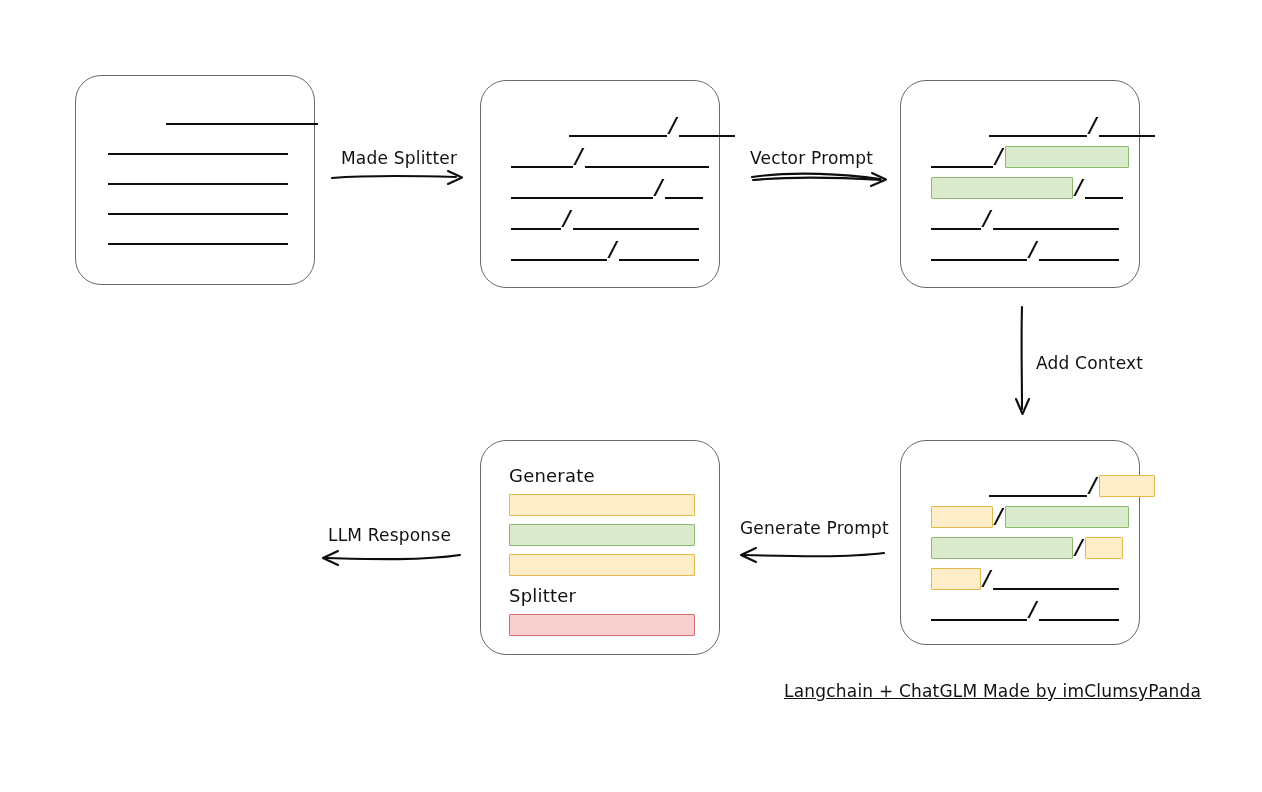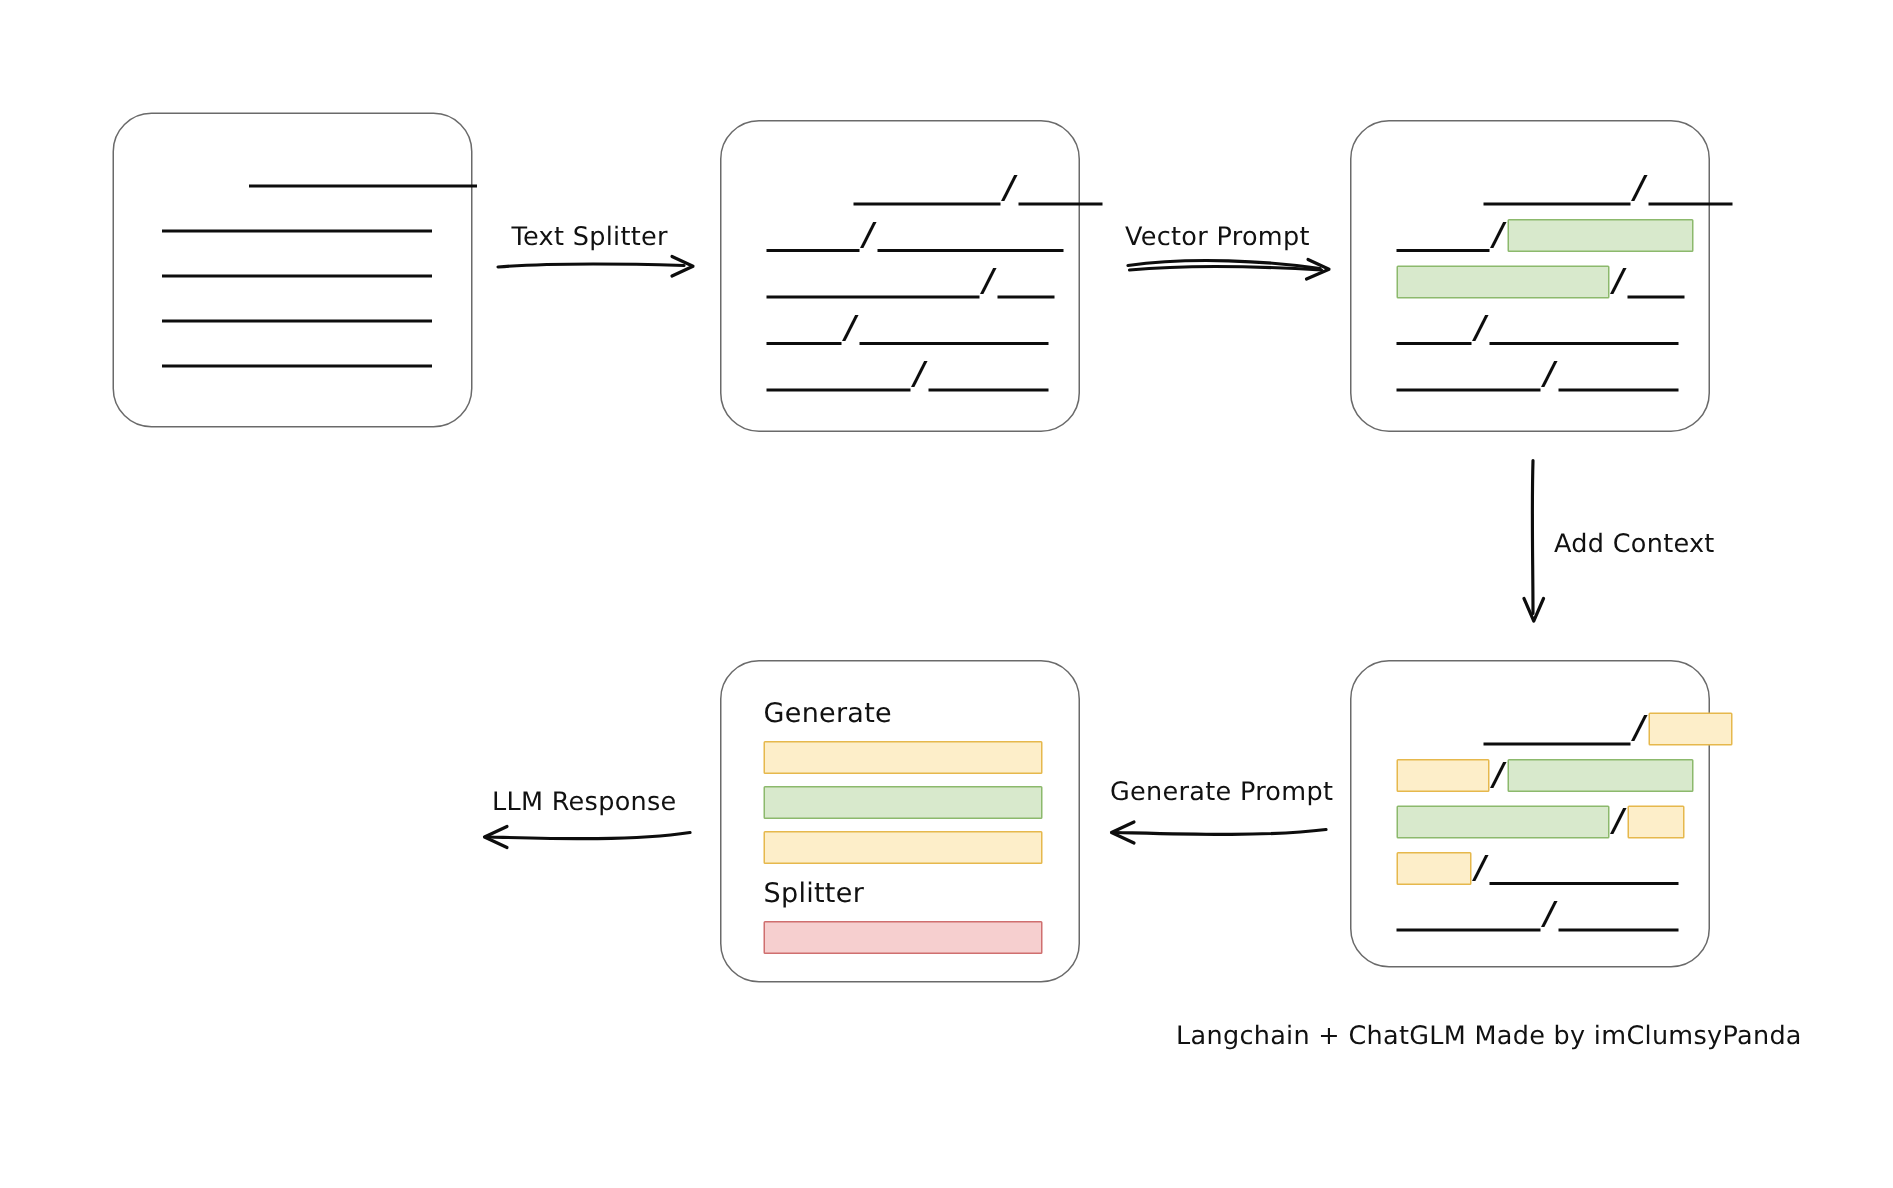--- a/index.html
+++ b/index.html
@@ -142,21 +142,21 @@
         <div class="rule" style="left: 32px; top: 107px; width: 180px;"></div>
         <div class="rule" style="left: 32px; top: 137px; width: 180px;"></div>
         <div class="rule" style="left: 32px; top: 167px; width: 180px;"></div>
       </div>
   </div>
 
   <svg class="arrow-svg" style="left:330px; top:168px;" width="136" height="20" viewBox="0 0 136 20">
     <path d="M2 10 C 40 7, 92 8, 126 9"></path>
     <path class="arrow-head" d="M118 3 L 132 9.5 L 118 16"></path>
   </svg>
-  <div class="label" style="left:341px; top:148px;">Text Splitter</div>
+  <div class="label" style="left:341px; top:148px;">Made Splitter</div>
 
   <div class="doc-box" style="left:480px; top:80px; width:240px; height:208px;">
     <div class="doc-rows">
         <div class="chunk-row" style="left: 88px; top: 32px;">
           <span class="seg" style="width: 98px;"></span>
           <span class="slash">/</span>
           <span class="seg" style="width: 56px;"></span>
         </div>
         <div class="chunk-row" style="left: 30px; top: 63px;">
           <span class="seg" style="width: 62px;"></span>
@@ -273,15 +273,15 @@
       </div>
   </div>
 
   <svg class="arrow-svg" style="left:320px; top:548px;" width="142" height="20" viewBox="0 0 142 20">
     <path d="M140 7 C 100 13, 46 11, 6 10"></path>
     <path class="arrow-head" d="M18 3 L 3 10 L 18 17"></path>
   </svg>
   <div class="label" style="left:328px; top:525px;text-align:center;">LLM Response</div>
 
 
-  <div class="caption" style="left:784px; top:681px;">Langchain + ChatGLM Made by imClumsyPanda</div>
+  <div class="caption" style="left:784px; top:681px;text-decoration:underline;">Langchain + ChatGLM Made by imClumsyPanda</div>
 
 </div>
 
 </body></html>

